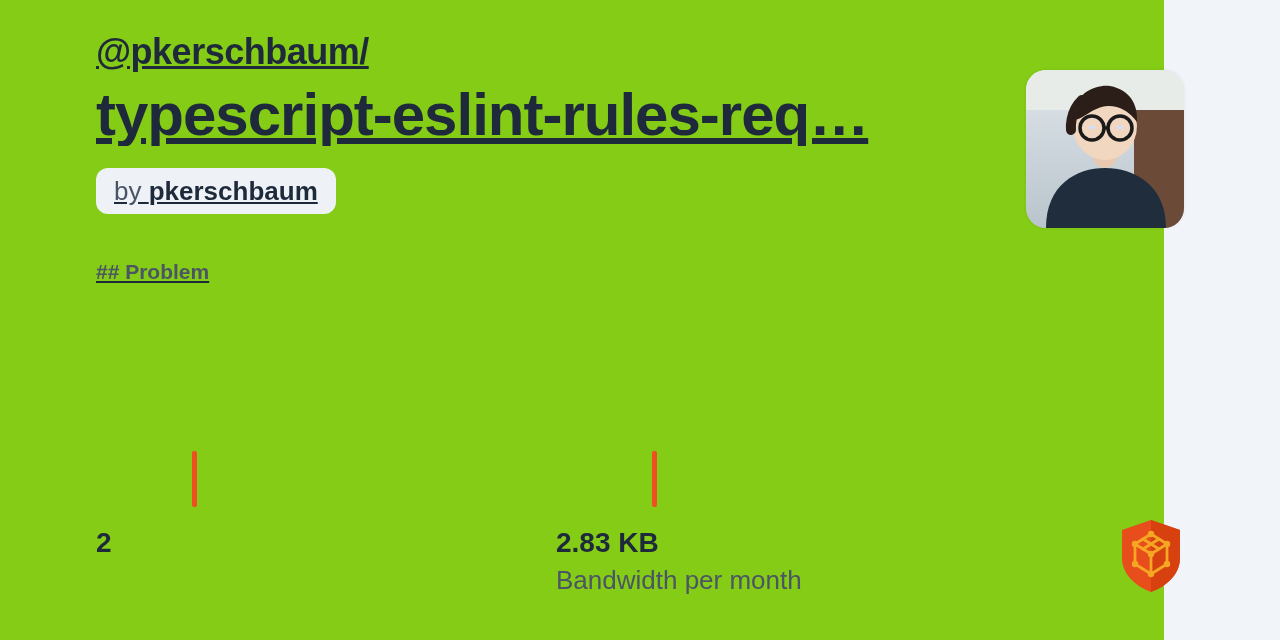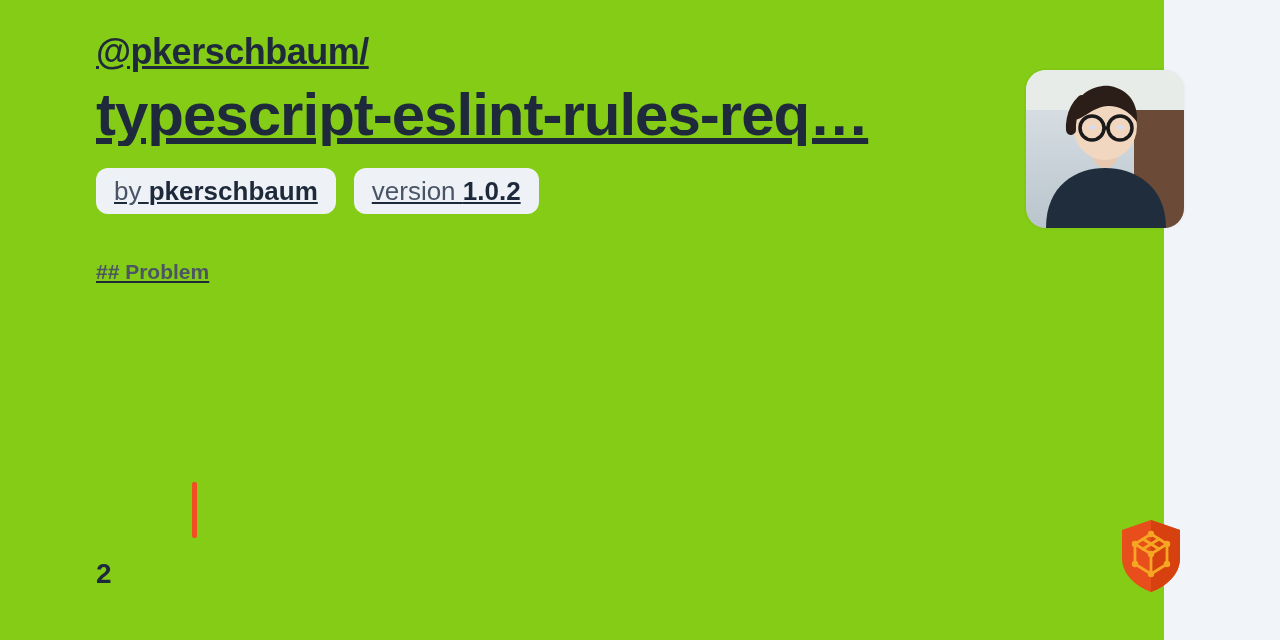--- a/index.html
+++ b/index.html
@@ -31,33 +31,37 @@
 
   <div class="content">
 
     <div class="scope">@pkerschbaum/</div>
     <div class="pkg">typescript-eslint-rules-req…</div>
 
     <div class="chips">
       <div class="chip">
         <span>by </span><strong>pkerschbaum</strong>
       </div>
-      <div class="chip">
-        <span>version </span><strong>1.0.2</strong>
-      </div>
     </div>
 
     <div class="description">## Problem</div>
 
     <div class="stats">
       <div class="stat">
         <div class="stat-bars">
           <div class="bar" style="height:56px"></div>
         </div>
         <div class="stat-value">2</div>
+      </div>
+      <div class="stat">
+        <div class="stat-bars">
+          <div class="bar" style="height:56px"></div>
+        </div>
+        <div class="stat-value">2.83 KB</div>
+        <div class="stat-label">Bandwidth per month</div>
       </div>
     </div>
 
   </div>
 
   <div class="avatar">
     <svg viewBox="0 0 158 158">
       <defs>
         <linearGradient id="bg" x1="0" y1="0" x2="0" y2="1">
           <stop offset="0" stop-color="#dfe6ea"></stop>

